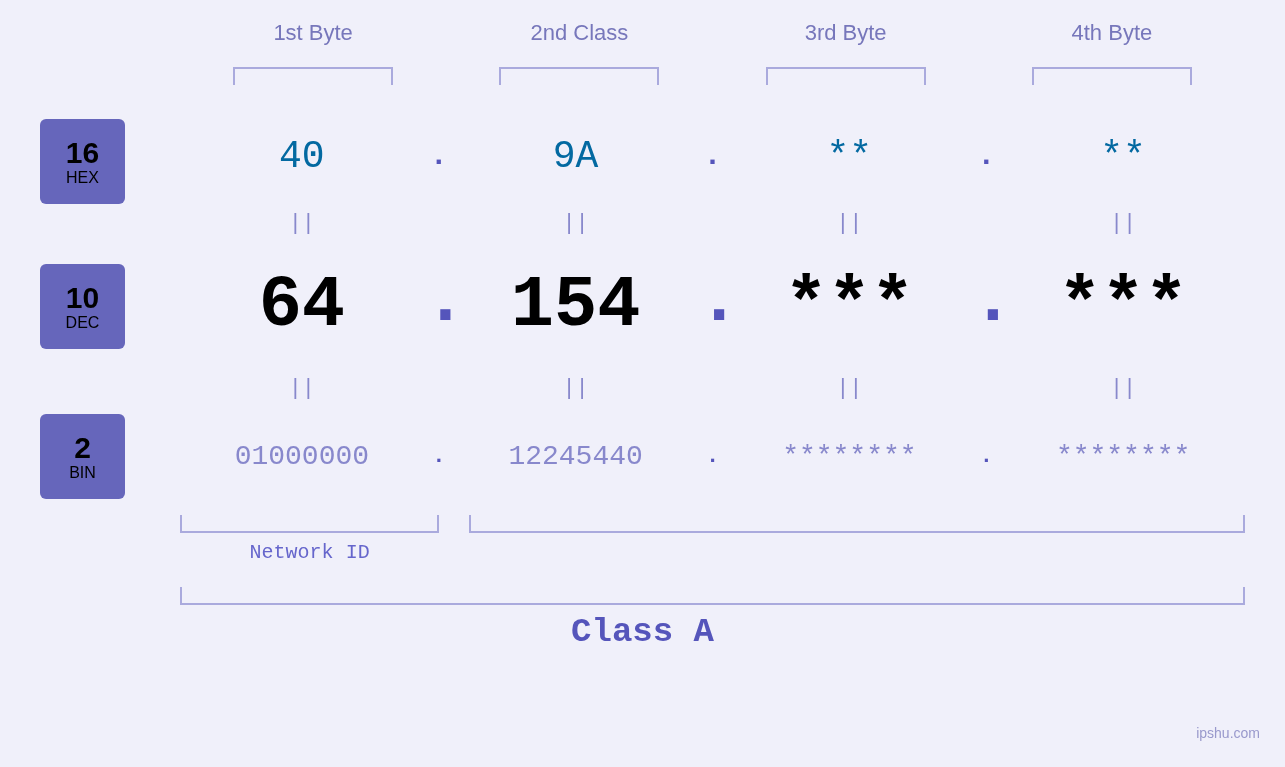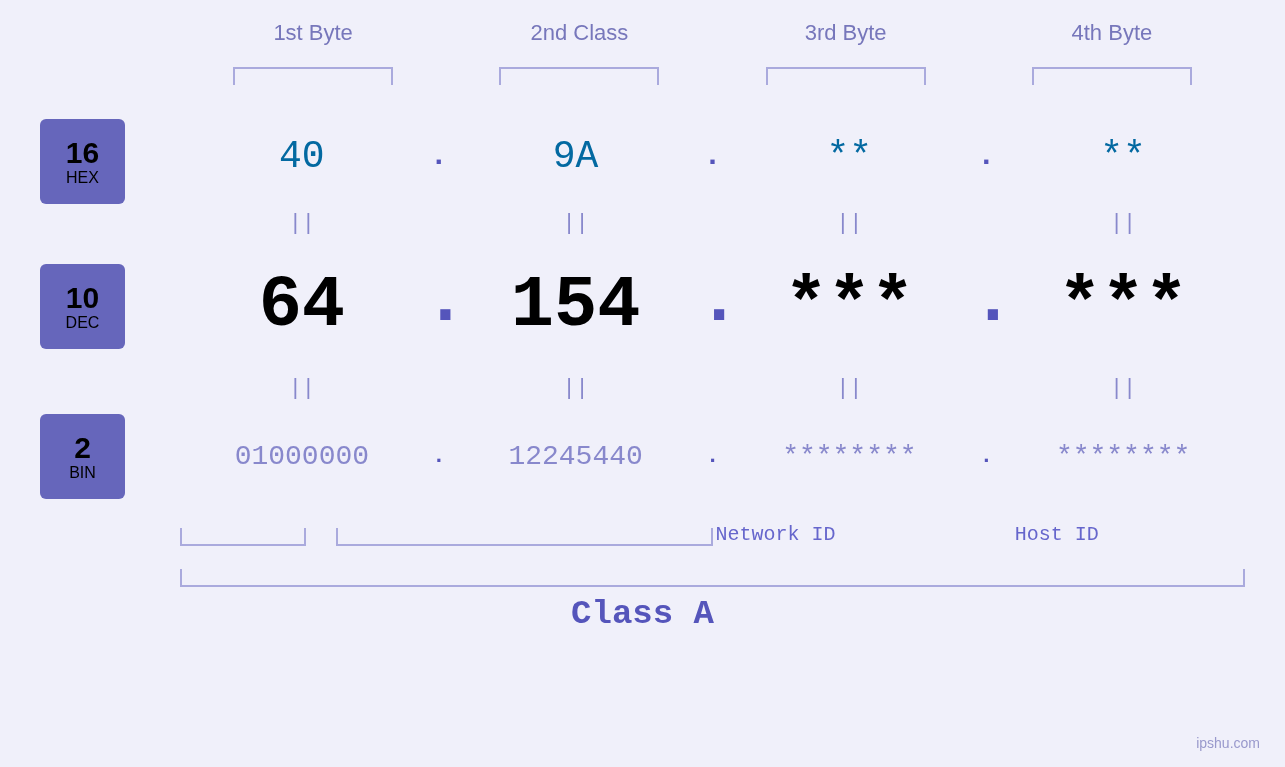--- a/index.html
+++ b/index.html
@@ -161,21 +161,21 @@
       font-size: 22px;
     }
 
     .equals-dot-spacer {
       width: 30px;
     }
 
     
     .bottom-section {
       display: flex;
-      flex-direction: row;
+      flex-direction: column;
       margin-left: 140px;
       margin-top: 8px;
     }
 
     .bottom-brackets-row {
       display: flex;
       align-items: flex-end;
     }
 
     .labels-row {
@@ -212,21 +212,21 @@
 
     .class-a-label {
       color: #5555bb;
       font-size: 34px;
       font-weight: bold;
     }
 
     
     .watermark {
       position: absolute;
-      bottom: 16px;
+      bottom: 26px;
       right: 25px;
       color: #9999cc;
       font-size: 14px;
       font-family: Arial, sans-serif;
     }
 
     
     .hex-row { height: 80px; }
     .dec-row { height: 110px; }
     .bin-row { height: 80px; }
@@ -336,21 +336,20 @@
 
       <div style="width: calc(25% - 7px); height:18px; border-bottom: 2px solid #aaaadd; border-left: 2px solid #aaaadd; border-right: 2px solid #aaaadd;"></div>
 
       <div style="width: 30px;"></div>
 
       <div style="flex:1; height:18px; border-bottom: 2px solid #aaaadd; border-left: 2px solid #aaaadd; border-right: 2px solid #aaaadd;"></div>
     </div>
     <div class="labels-row" style="display:flex; width:100%; margin-top:8px;">
       <div style="width: calc(25% - 7px); text-align:center; color:#6666cc; font-size:20px;">Network ID</div>
       <div style="width:30px;"></div>
-      <div style="flex:1; text-align:center; color:#6666cc; font-size:20px;">Host ID</div>
     </div>
   </div>
 
   <div class="class-section">
     <div class="class-bracket-row">
       <div class="bracket-class-a"></div>
     </div>
     <div class="class-label-row">
       <span class="class-a-label">Class A</span>
     </div>

